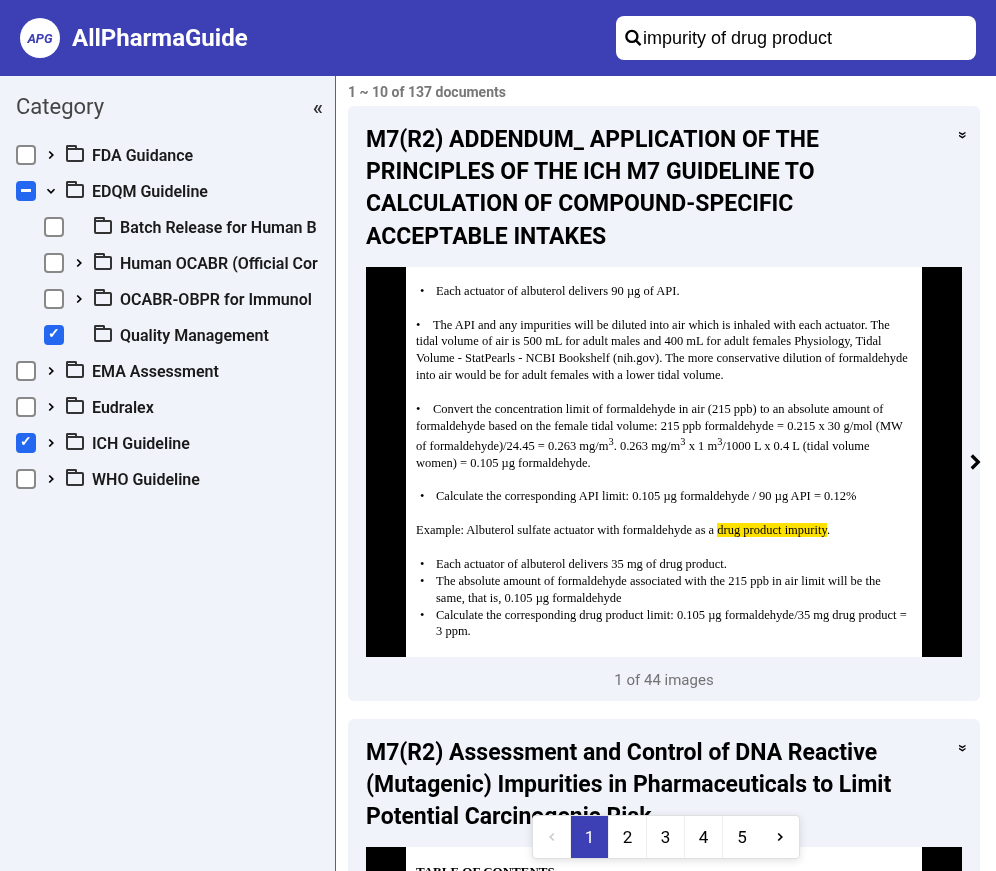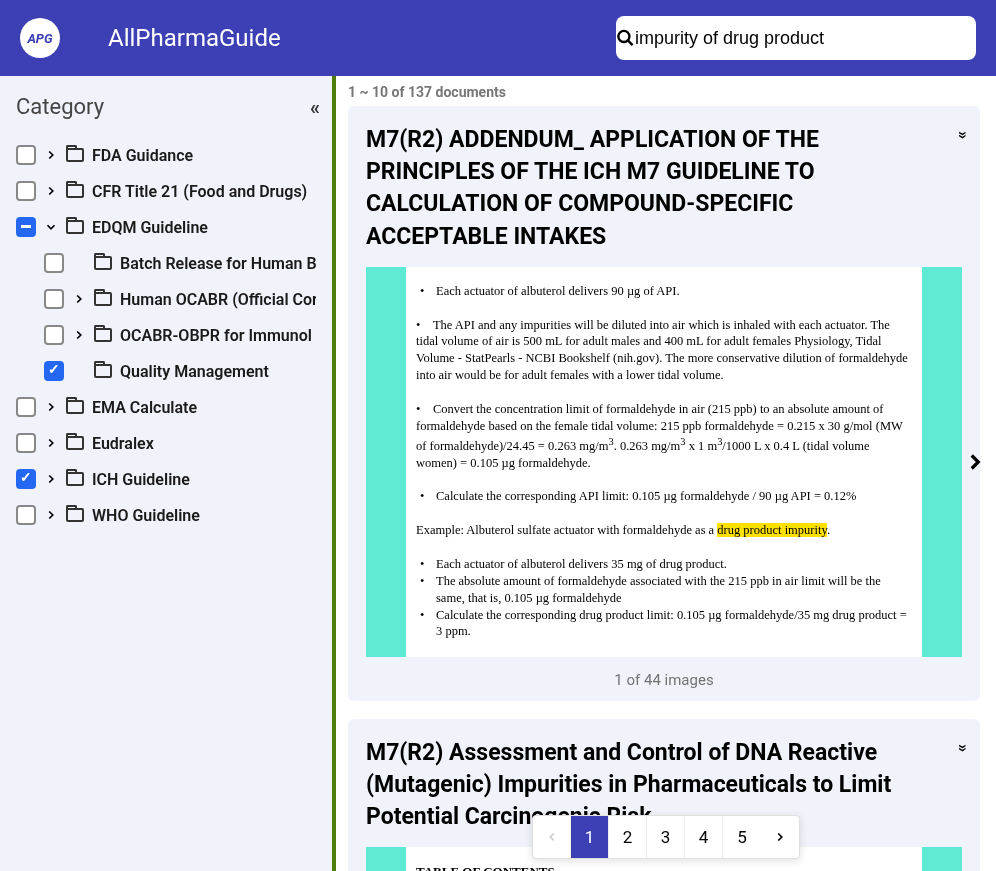--- a/index.html
+++ b/index.html
@@ -1,29 +1,29 @@
 <!DOCTYPE html>
 <html><head>
 <meta charset="utf-8">
 <style>
 * { box-sizing: border-box; margin: 0; padding: 0; }
 body { font-family: -apple-system, BlinkMacSystemFont, "Segoe UI", Roboto, Helvetica, Arial, sans-serif; width: 996px; height: 871px; overflow: hidden; background: #fff; position: relative; }
 
 .header { background: #3c40b4; height: 76px; display: flex; align-items: center; padding: 0 20px; gap: 20px; }
 .logo { display: flex; align-items: center; gap: 12px; color: #fff; }
 .logo-img { width: 40px; height: 40px; border-radius: 50%; background: #fff; display: flex; align-items: center; justify-content: center; color: #3c40b4; font-weight: 700; font-size: 13px; font-style: italic; }
-.logo-text { font-size: 24px; font-weight: 400; margin-left: 36px; }
+.logo-text { font-size: 24px; font-weight: 700; }
 .search-wrap { margin-left: auto; display: flex; gap: 10px; }
-.search-box { background: #fff; border-radius: 8px; display: flex; align-items: center; padding: 0 0; height: 44px; width: 360px; gap: 0; }
+.search-box { background: #fff; border-radius: 8px; display: flex; align-items: center; padding: 0 8px; height: 44px; width: 360px; gap: 0; }
 .search-box input { border: none; outline: none; font-size: 18px; width: 100%; }
 .dropdown { background: #fff; border-radius: 8px; display: flex; align-items: center; justify-content: space-between; padding: 0 14px; height: 44px; width: 128px; font-size: 18px; cursor: pointer; }
 
 .body { display: flex; height: calc(100% - 76px); }
 
-.sidebar { width: 336px; background: #f1f3fb; padding: 18px 16px; position: relative; border-right: 4px solid #4d7c0f; }
+.sidebar { width: 336px; background: #f1f3fb; padding: 18px 16px; position: relative; border-right: 1px solid #4d7c0f; }
 .sidebar-head { display: flex; align-items: center; justify-content: space-between; margin-bottom: 18px; }
 .sidebar-title { font-size: 22px; color: #444; }
 .collapse-icon { font-size: 20px; cursor: pointer; color: #333; letter-spacing: -4px; font-weight: 700; }
 .tree { font-size: 16px; font-weight: 600; color: #1a1a1a; }
 .tree-item { display: flex; align-items: center; gap: 8px; height: 36px; cursor: pointer; white-space: nowrap; overflow: hidden; }
 .tree-item.child { padding-left: 28px; }
 .checkbox { width: 20px; height: 20px; border: 2px solid #888; border-radius: 4px; flex-shrink: 0; background: #fff; }
 .checkbox.checked { background: #2468f2; border-color: #2468f2; position: relative; }
 .checkbox.checked::after { content: "✓"; color: #fff; font-size: 14px; position: absolute; left: 2px; top: -2px; }
 .checkbox.indeterminate { background: #2468f2; border-color: #2468f2; position: relative; }
@@ -36,21 +36,21 @@
 .main { flex: 1; background: #fff; position: relative; overflow: hidden; }
 .main-inner { height: 100%; overflow-y: auto; padding: 0 16px 0 12px; }
 .main-inner::-webkit-scrollbar { width: 12px; }
 .main-inner::-webkit-scrollbar-thumb { background: #b8b8b8; border-radius: 6px; }
 .main-inner::-webkit-scrollbar-track { background: #f1f1f1; }
 .count { font-size: 14px; color: #777; padding: 8px 0 6px 0; font-weight: bold; }
 .card { background: #f1f3fb; border-radius: 6px; margin-bottom: 18px; position: relative; }
 .card-head { padding: 18px 50px 14px 18px; position: relative; }
 .card-title { font-size: 23px; font-weight: 700; line-height: 1.4; }
 .card-collapse { position: absolute; right: 14px; top: 18px; cursor: pointer; font-size: 16px; font-weight: 700; letter-spacing: -3px; }
-.doc-preview { margin: 0 18px 6px 18px; background: #5eead4; padding: 0 40px; position: relative; }
+.doc-preview { margin: 0 18px 6px 18px; background: #000000; padding: 0 40px; position: relative; }
 .doc-page { background: #fff; padding: 16px 10px; font-family: "Times New Roman", serif; font-size: 12.5px; line-height: 1.35; min-height: 390px; }
 .doc-page ul { list-style: none; }
 .doc-page li { padding-left: 20px; position: relative; }
 .doc-page li::before { content: "•"; position: absolute; left: 4px; }
 .highlight { background: #ffe100; }
 .img-count { font-size: 15px; color: #737373; text-align: center; padding: 8px 0 12px 0; }
 .next-arrow { position: absolute; right: -8px; top: 50%; transform: translateY(-50%); font-size: 26px; font-weight: 700; cursor: pointer; z-index: 2; }
 
 .doc2 .doc-page { min-height: 120px; font-size: 13px; }
 .toc-title { font-family: "Times New Roman", serif; font-weight: 700; font-size: 13px; margin-bottom: 10px; }
@@ -97,30 +97,20 @@
           <div class="checkbox"></div>
           <div class="chevron">
             <svg width="14" height="14" viewBox="0 0 24 24" fill="none" stroke="#000" stroke-width="3">
               <polyline points="9 18 15 12 9 6"></polyline>
             </svg>
           </div>
           <div class="folder-icon"></div>
           <span>FDA Guidance</span>
         </div>
         <div class="tree-item">
-          <div class="checkbox"></div>
-          <div class="chevron">
-            <svg width="14" height="14" viewBox="0 0 24 24" fill="none" stroke="#000" stroke-width="3">
-              <polyline points="9 18 15 12 9 6"></polyline>
-            </svg>
-          </div>
-          <div class="folder-icon"></div>
-          <span>CFR Title 21 (Food and Drugs)</span>
-        </div>
-        <div class="tree-item">
           <div class="checkbox indeterminate"></div>
           <div class="chevron">
             <svg width="14" height="14" viewBox="0 0 24 24" fill="none" stroke="#000" stroke-width="3">
               <polyline points="6 9 12 15 18 9"></polyline>
             </svg>
           </div>
           <div class="folder-icon"></div>
           <span>EDQM Guideline</span>
         </div>
         <div class="tree-item child">
@@ -156,21 +146,21 @@
           <span>Quality Management</span>
         </div>
         <div class="tree-item">
           <div class="checkbox"></div>
           <div class="chevron">
             <svg width="14" height="14" viewBox="0 0 24 24" fill="none" stroke="#000" stroke-width="3">
               <polyline points="9 18 15 12 9 6"></polyline>
             </svg>
           </div>
           <div class="folder-icon"></div>
-          <span>EMA Calculate</span>
+          <span>EMA Assessment</span>
         </div>
         <div class="tree-item">
           <div class="checkbox"></div>
           <div class="chevron">
             <svg width="14" height="14" viewBox="0 0 24 24" fill="none" stroke="#000" stroke-width="3">
               <polyline points="9 18 15 12 9 6"></polyline>
             </svg>
           </div>
           <div class="folder-icon"></div>
           <span>Eudralex</span>

